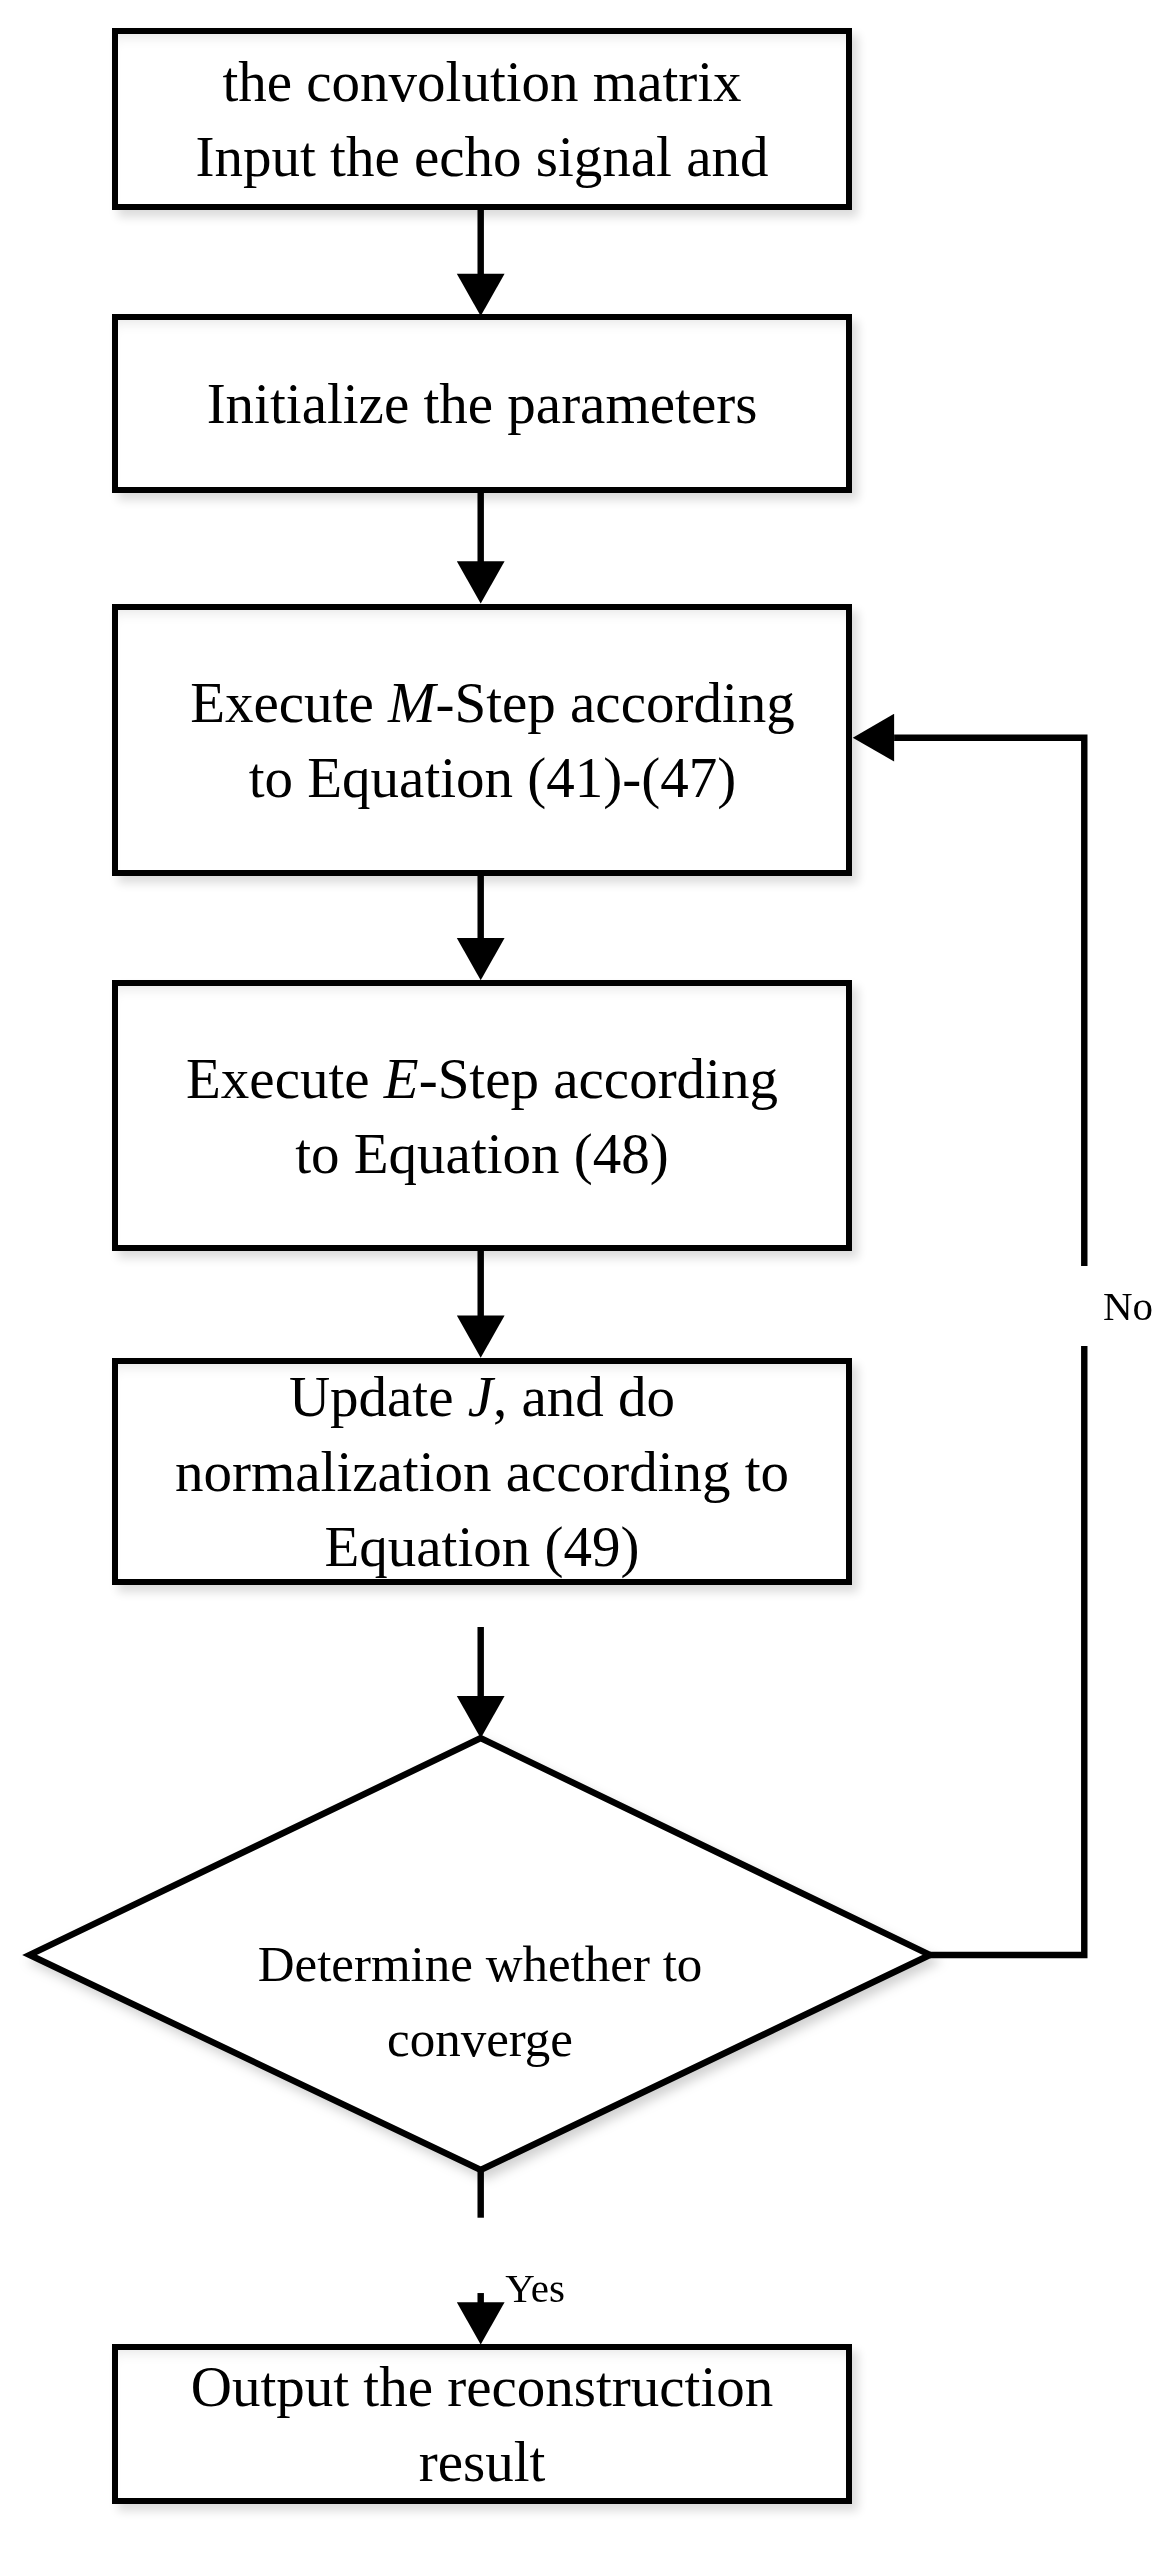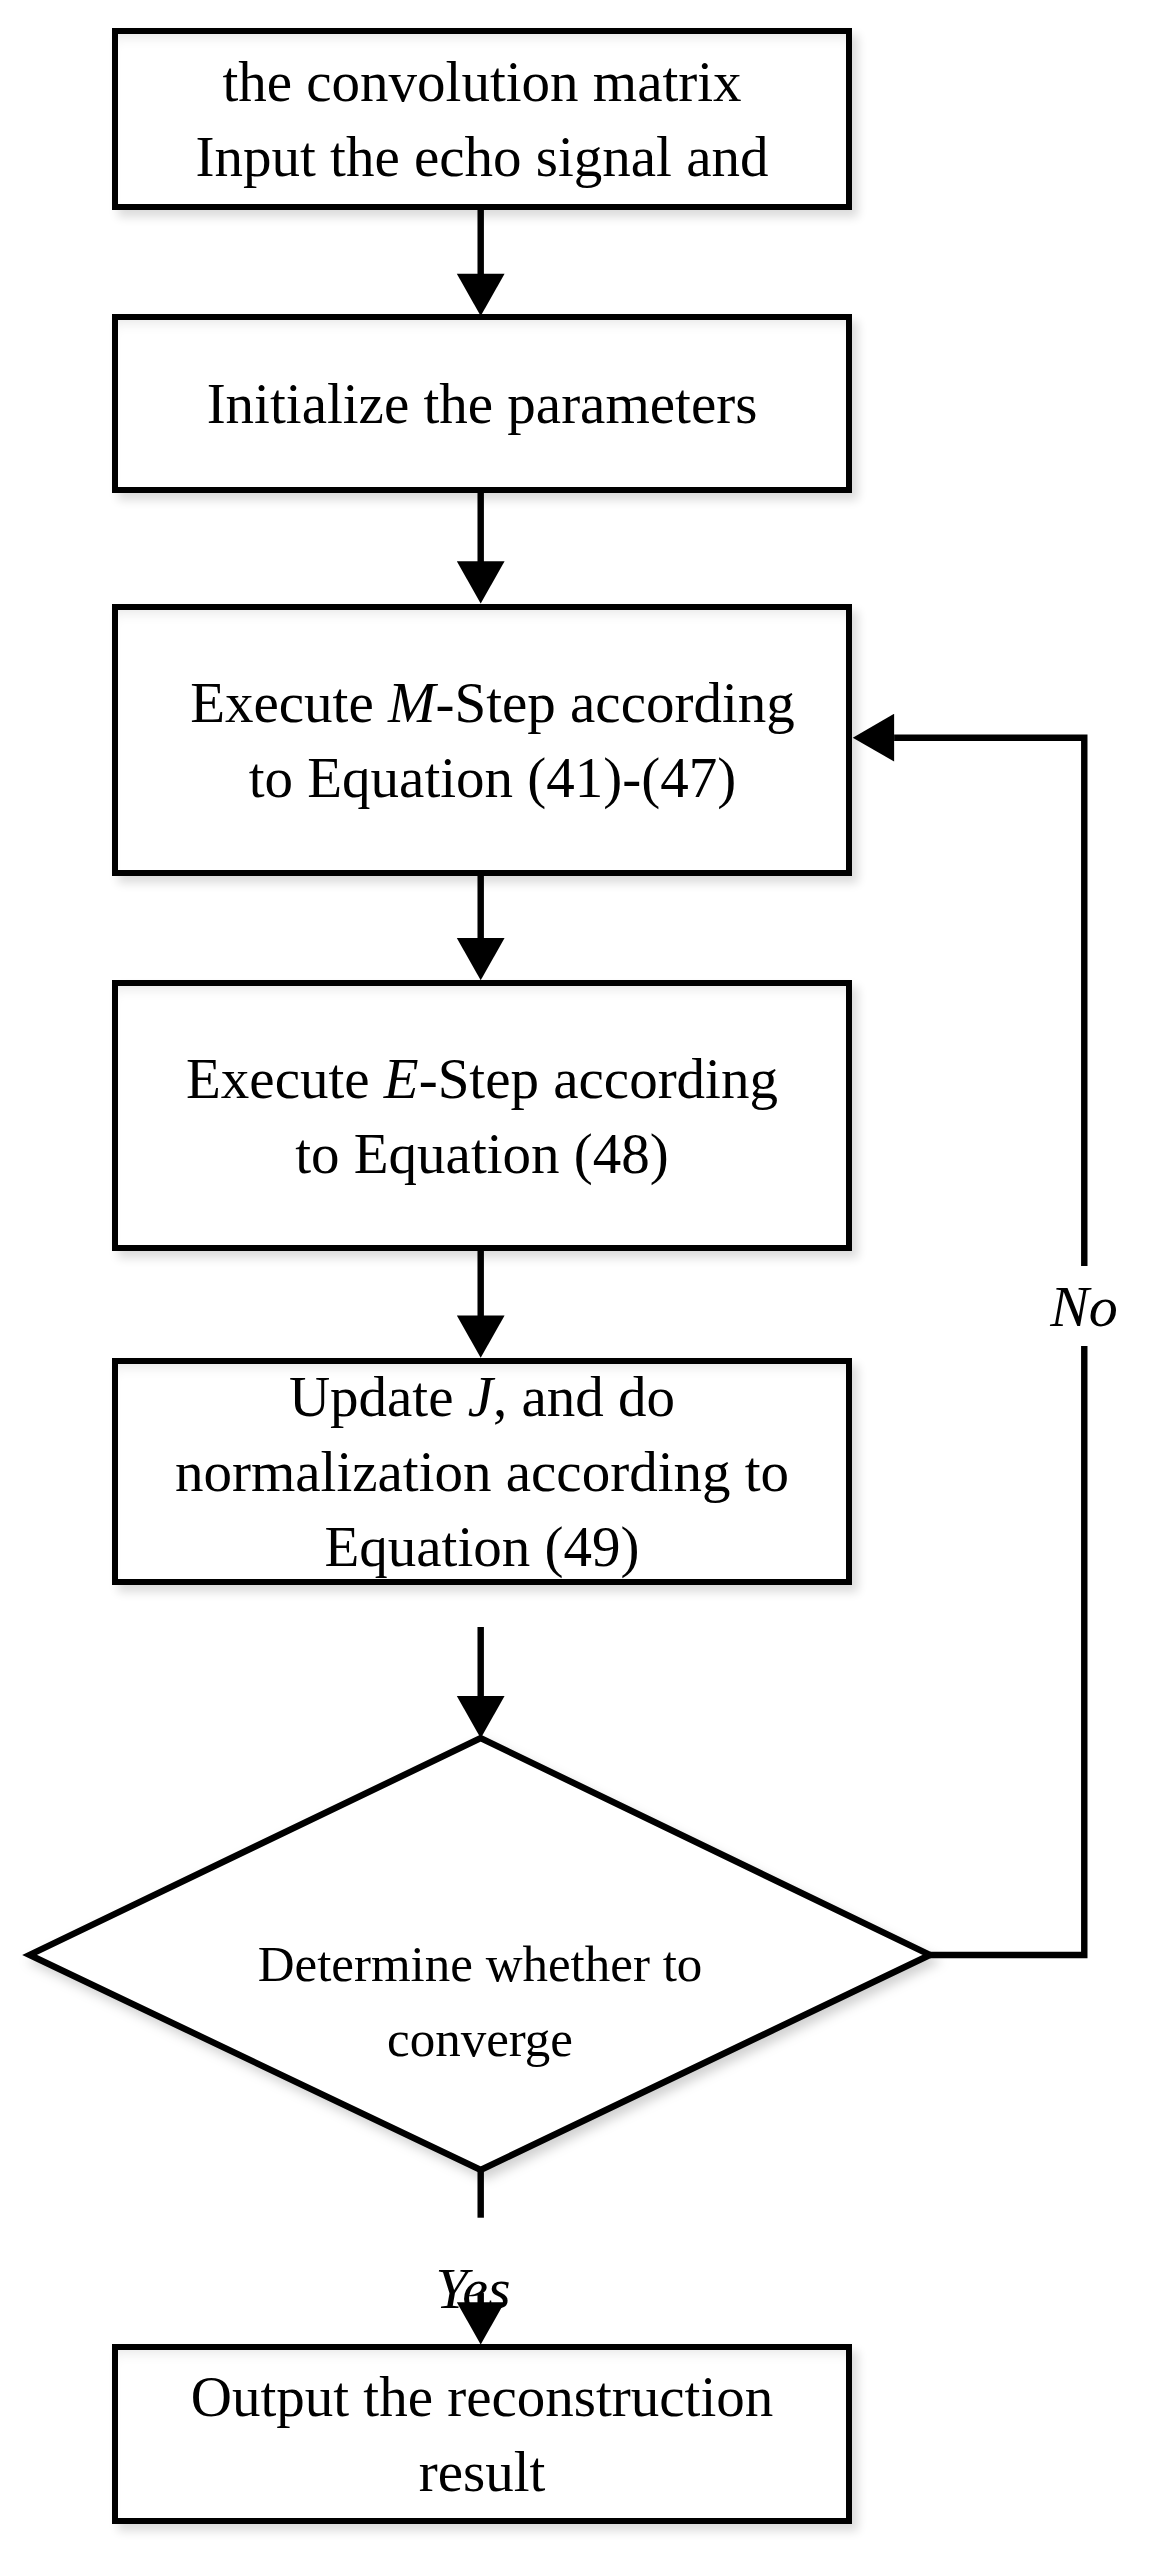--- a/index.html
+++ b/index.html
@@ -21,29 +21,29 @@
     text-align:center;
     font-size:57px;line-height:75px;
     box-shadow:5.5px 7.3px 9.2px rgba(0,0,0,0.14), inset 0 11px 13px -8.3px rgba(0,0,0,0.10);
     z-index:1;
   }
   .b1{top:27.6px;height:182px;}
   .b2{top:314px;height:179px;}
   .b3{top:604px;height:272px;padding-left:21px;}
   .b4{top:980px;height:271px;}
   .b5{top:1358px;height:227px;}
-  .b6{top:2344px;height:180px;}
+  .b6{top:2344px;height:160px;}
   .it{font-style:italic;}
   .diamond-label{
     position:absolute;left:110px;top:1879px;width:740px;
     text-align:center;font-size:51px;line-height:75px;z-index:2;margin-top:48px;
   }
   .edge-label{
-    position:absolute;z-index:2;text-align:center;
-    font-size:58px;line-height:79px;background:#fff0;font-style:italic;
+    position:absolute;z-index:2;text-align:right;
+    font-size:41px;line-height:79px;background:#fff0;
   }
   #no-label{left:1015px;top:1267px;width:138px;height:79px;}
   #yes-label{left:381px;top:2217px;width:184px;height:79px;margin-top:32px;}
 </style>
 </head>
 <body>
 
 <div class="canvas">
 
   <svg class="layer" viewBox="0 0 1260 2804" xmlns="http://www.w3.org/2000/svg">

